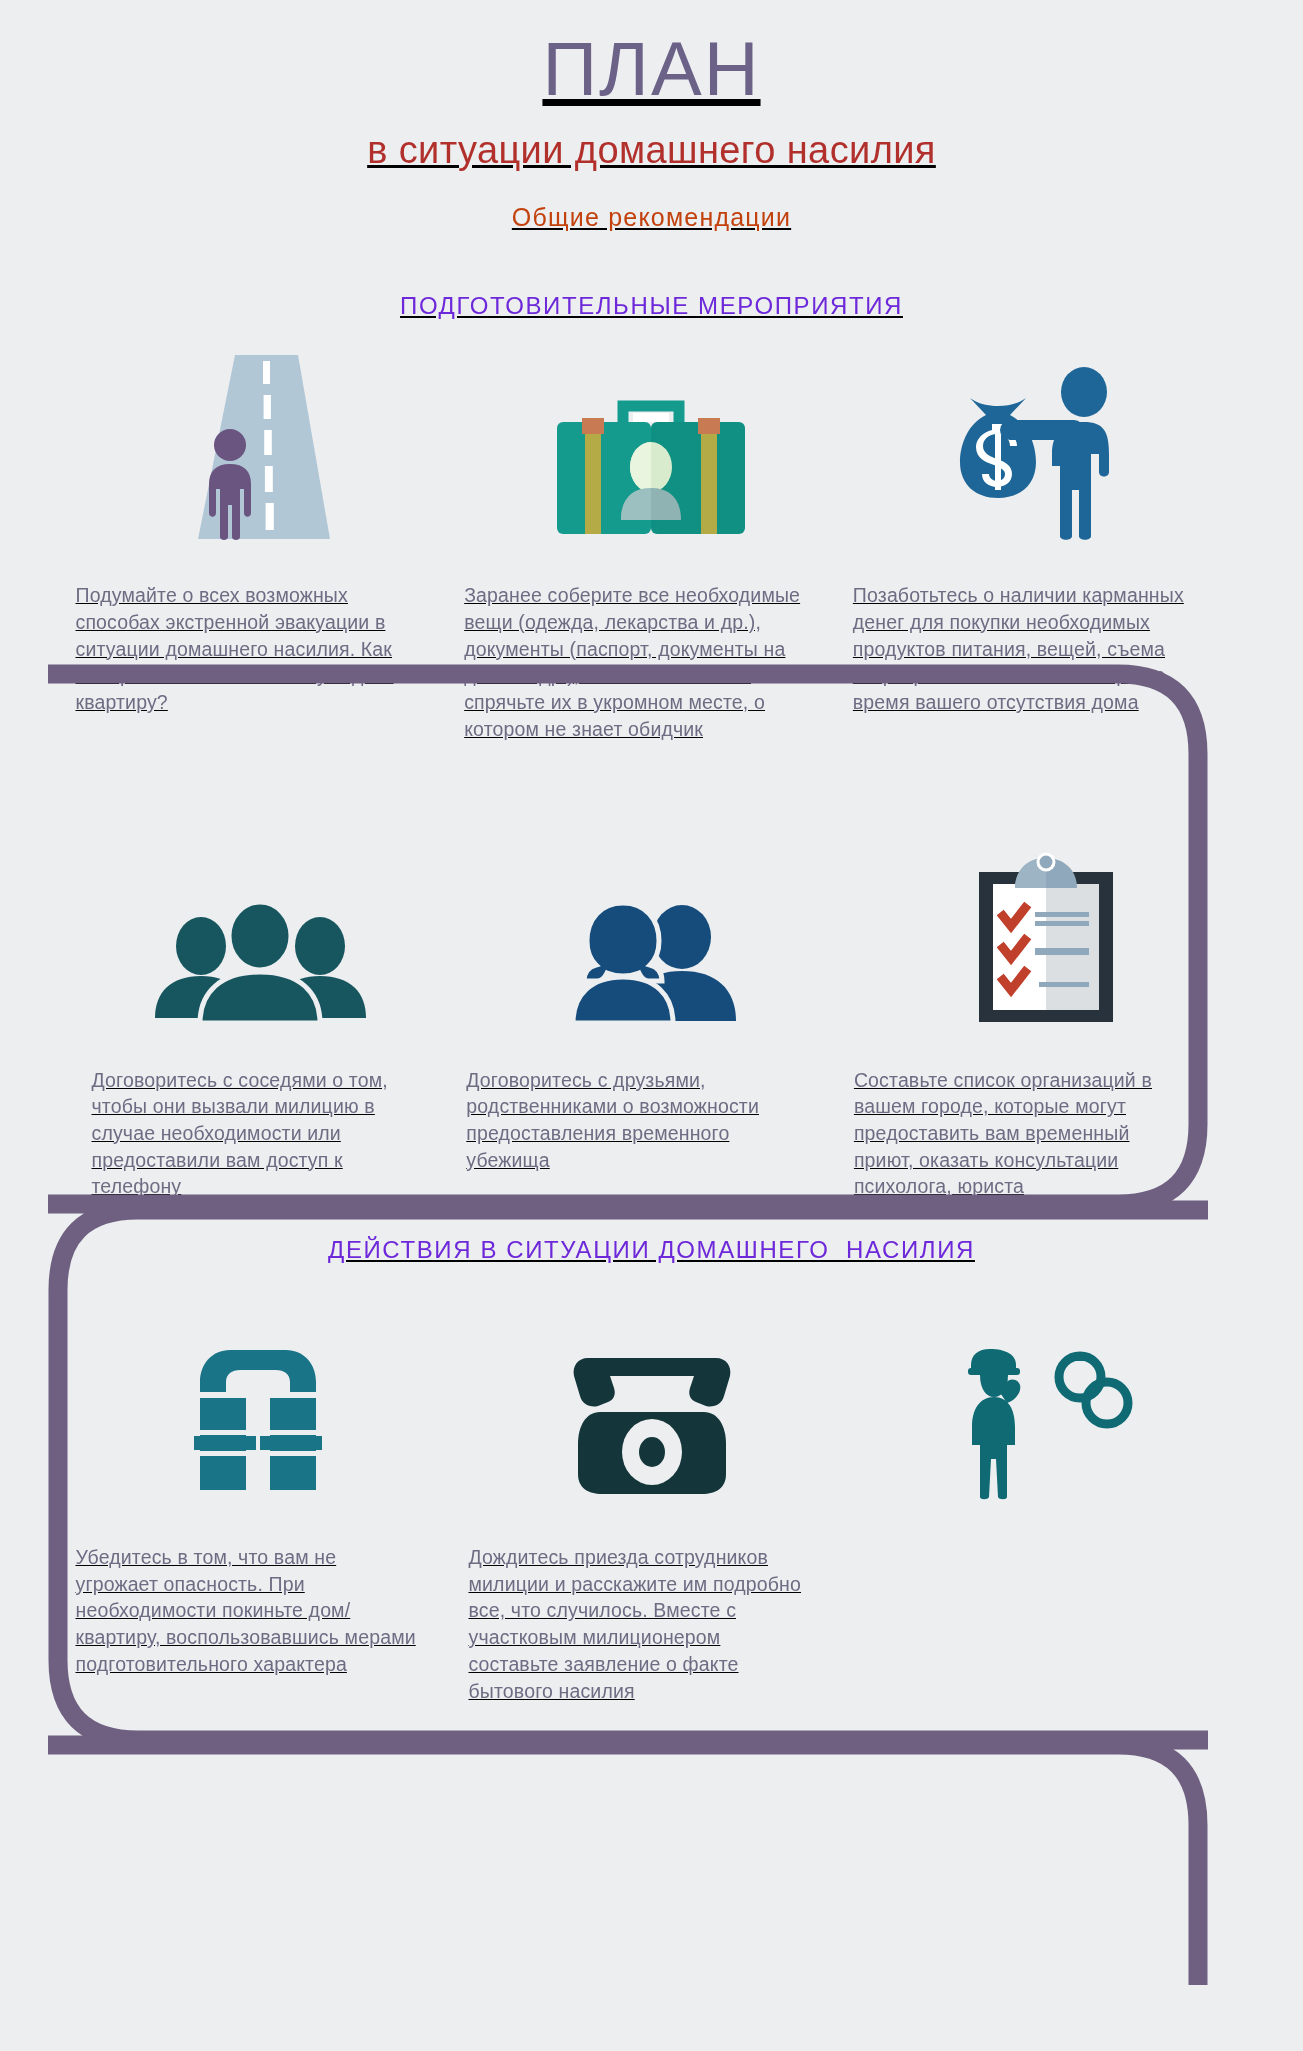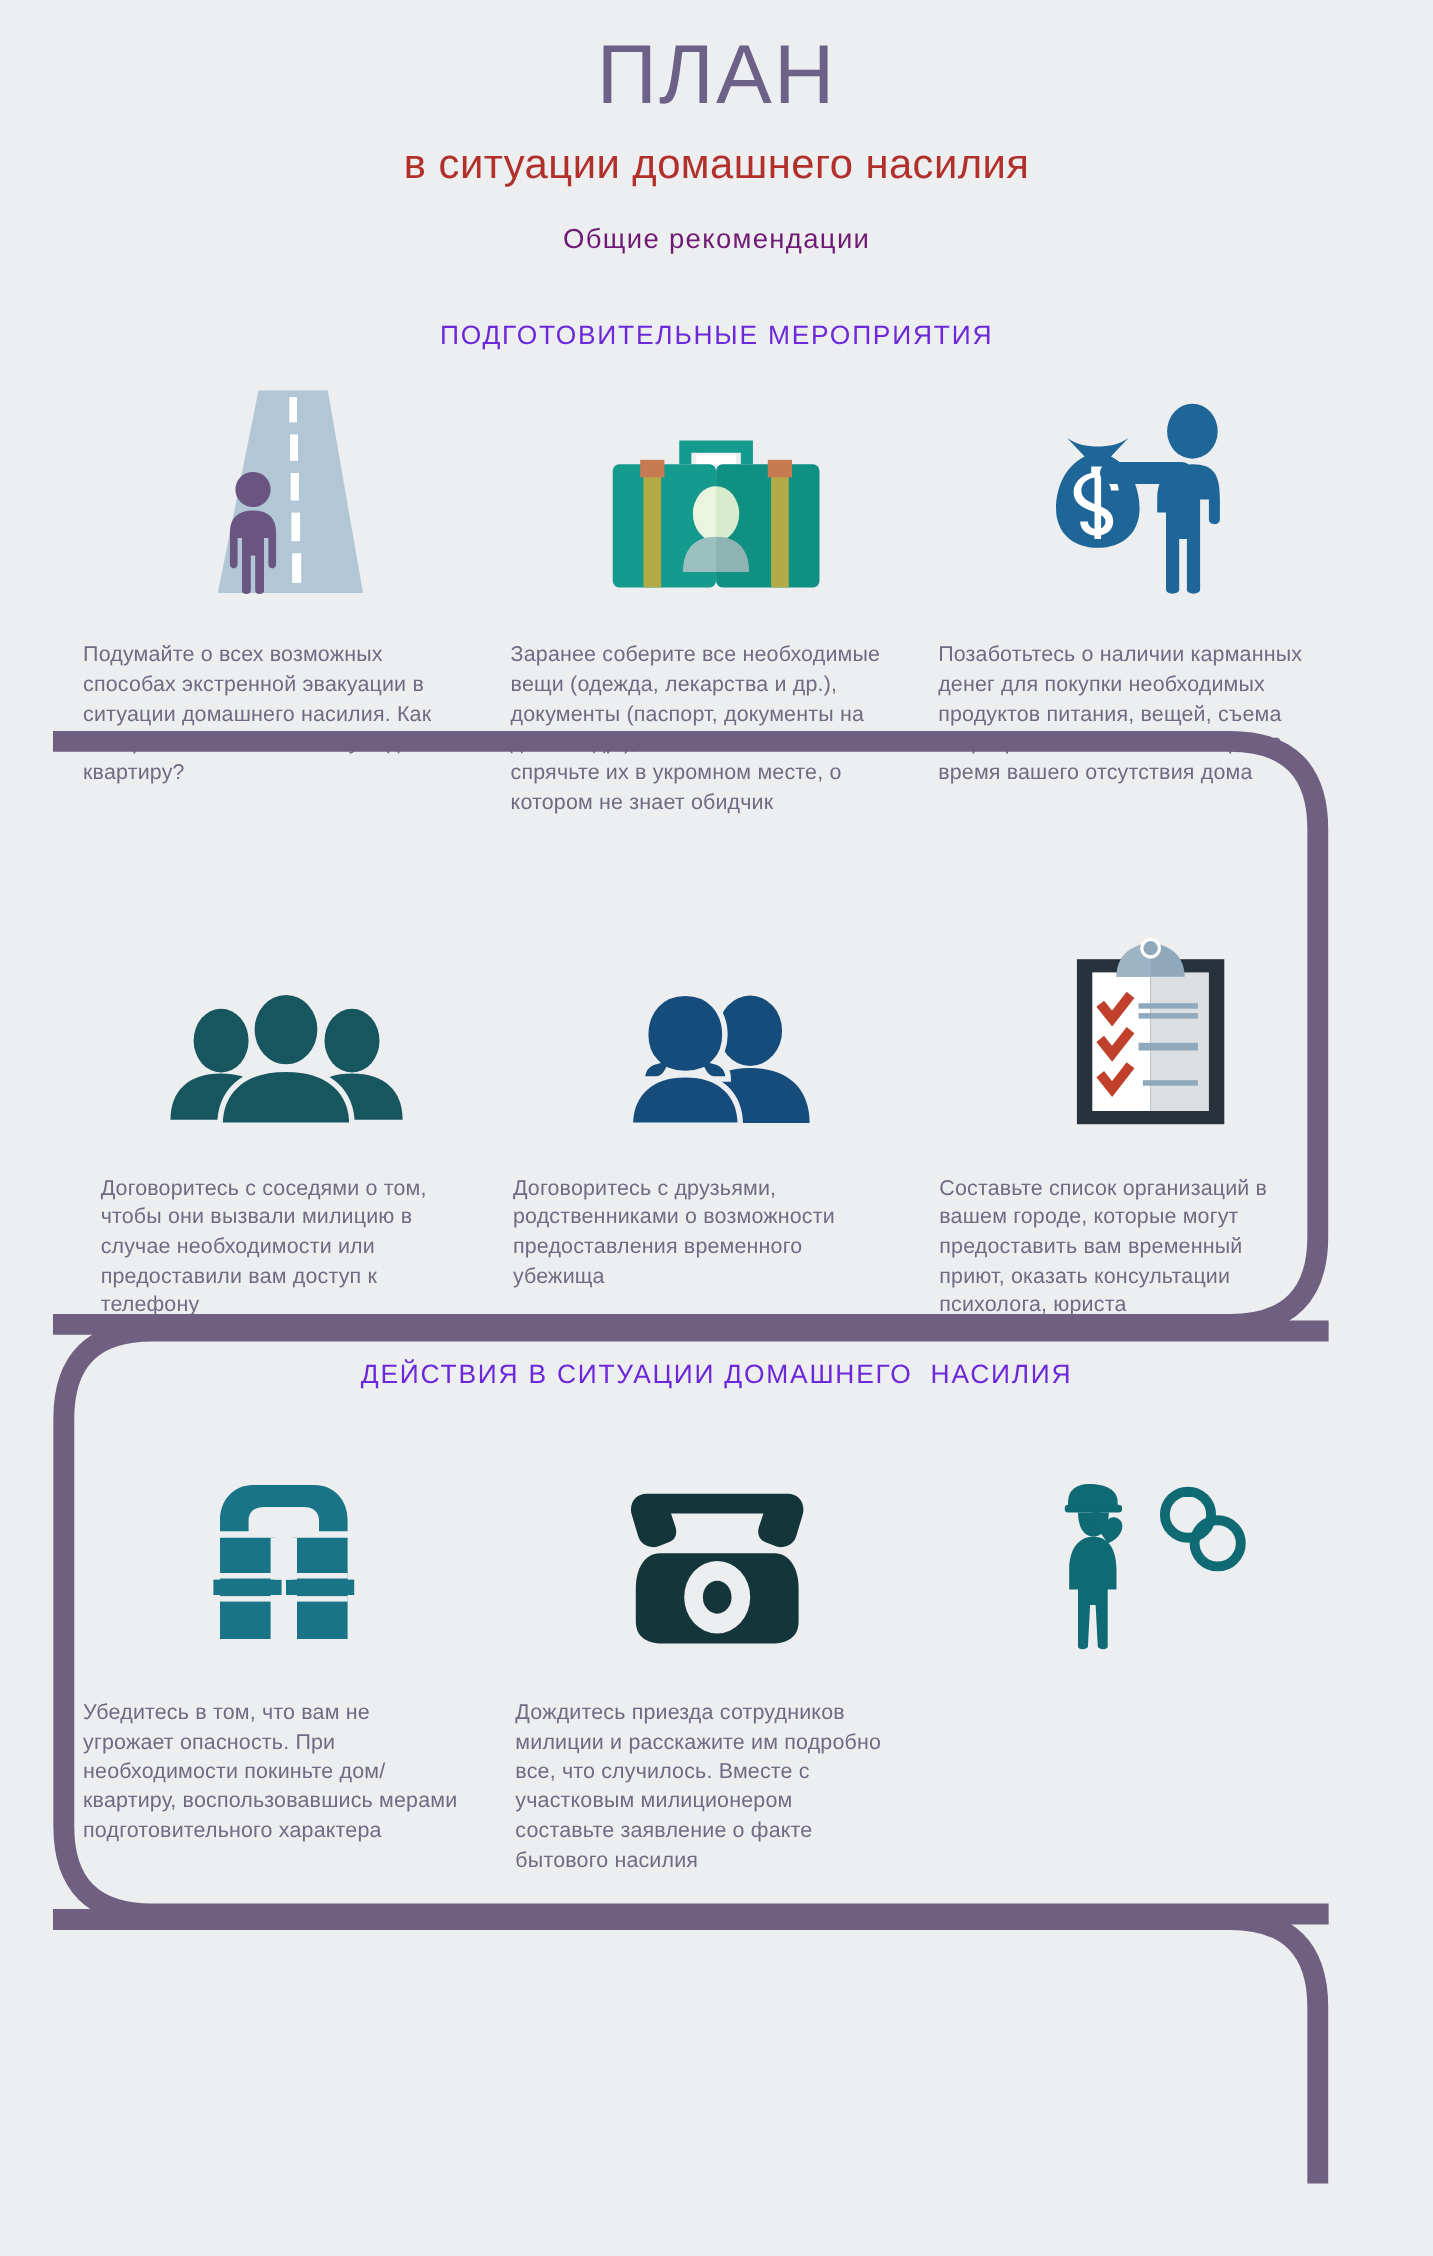--- a/index.html
+++ b/index.html
@@ -6,41 +6,42 @@
   html, body {
     background: #eceef0;
     font-family: "Liberation Sans", sans-serif;
   }
   #page {
     position: relative;
     width: 1303px;
     height: 2051px;
     background: #eceef0;
     overflow: hidden;
+    text-decoration: underline;
   }
 
   
   #title-block { padding-top: 30px; text-align: center; }
   .t-line1, .t-line2 {
     color: #6c6288;
     font-weight: 400;
     letter-spacing: 2px;
     line-height: 1.02;
   }
   .t-line1 { font-size: 76px; }
   .t-line2 { font-size: 76px; }
   .t-line3 {
     color: #b2302c;
     font-size: 38px;
     letter-spacing: 0.4px;
     margin-top: 22px;
     line-height: 1.1;
   }
   .t-line4 {
-    color: #701a75;
+    color: #c2410c;
     font-size: 25px;
     letter-spacing: 1.2px;
     margin-top: 32px;
   }
 
   
   .section-heading {
     text-align: center;
     color: #6d28d9;
     font-size: 24px;

